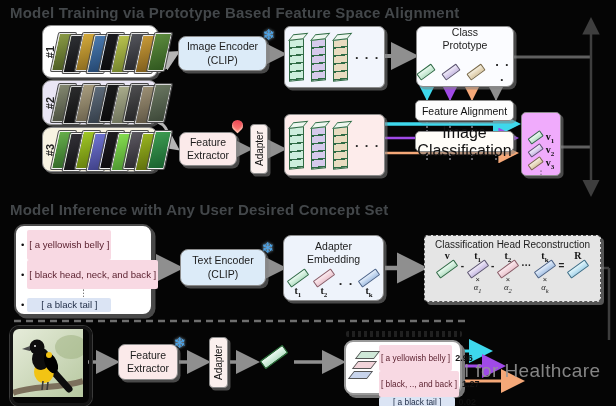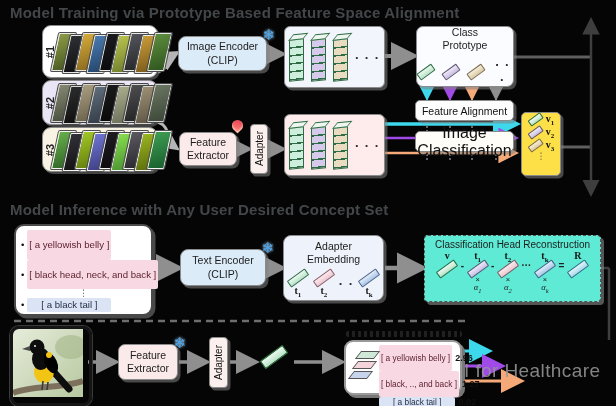--- a/index.html
+++ b/index.html
@@ -214,21 +214,21 @@
     </span>
   </div>
 
   <div class="bx" style="left:415px;top:100px;width:99px;height:21px;background:#fdfdfd;border-radius:5px;font-size:10.5px;">
     <span>Feature Alignment</span>
   </div>
   <div class="bx" style="left:415px;top:131px;width:99px;height:21px;background:#fffdf8;border-radius:5px;font-size:16px;">
     <span>Image Classification</span>
   </div>
 
-  <div class="bx" style="left:521px;top:112px;width:40px;height:64px;background:#fde047;border-radius:5px;justify-content:flex-start;padding-top:0;">
+  <div class="bx" style="left:521px;top:112px;width:40px;height:64px;background:#f0abfc;border-radius:5px;justify-content:flex-start;padding-top:18px;">
     <span style="display:flex;align-items:center;gap:3px;height:13px;">
       <span class="dbar bgreen" style="width:13px;height:4.5px;"></span>
       <span class="srf"><span>v</span><sub>1</sub></span>
     </span>
     <span style="display:flex;align-items:center;gap:3px;height:13px;">
       <span class="dbar blav" style="width:13px;height:4.5px;"></span>
       <span class="srf"><span>v</span><sub>2</sub></span>
     </span>
     <span style="display:flex;align-items:center;gap:3px;height:13px;">
       <span class="dbar btan" style="width:13px;height:4.5px;"></span>
@@ -297,21 +297,21 @@
       <span class="dots" style="margin-top:6px;">· ·</span>
       <span class="term" style="width:22px;">
         <span class="tb">
             <span class="dbar bblue"></span>
           </span>
         <span class="srf"><span>t</span><sub>k</sub></span>
       </span>
     </span>
   </div>
 
-  <div class="bx" style="left:424px;top:235px;width:177px;height:67px;background:#5eead4;border:1.6px dashed #555;border-radius:4px;justify-content:flex-start;padding-top:3px;box-shadow:3px 3px 0 rgba(140,140,140,.6);">
+  <div class="bx" style="left:424px;top:235px;width:177px;height:67px;background:#e5e5e5;border:1.6px dashed #555;border-radius:4px;justify-content:flex-start;padding-top:3px;box-shadow:3px 3px 0 rgba(140,140,140,.6);">
     <span style="font-size:10px;color:#1c1c1c;">Classification Head Reconstruction</span>
     <span style="display:flex;align-items:flex-start;">
       <span class="term">
         <span class="tl srf"><span>v</span><sub></sub></span>
         <span class="tb">
             <span class="dbar bgreen"></span>
           </span>
         <span class="ta"></span>
       </span>
       <span class="op">-</span>

